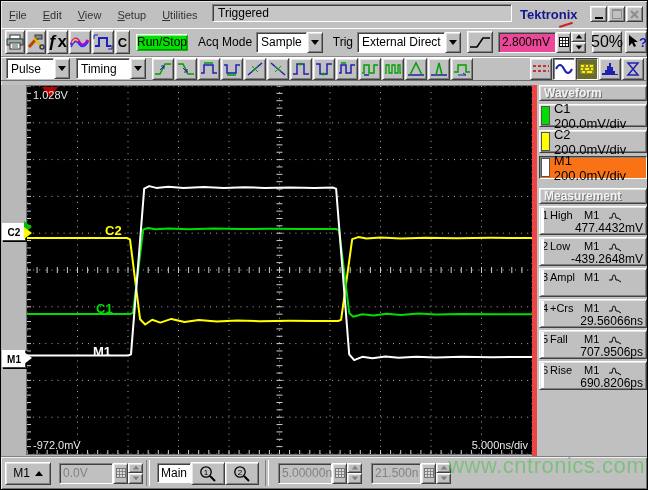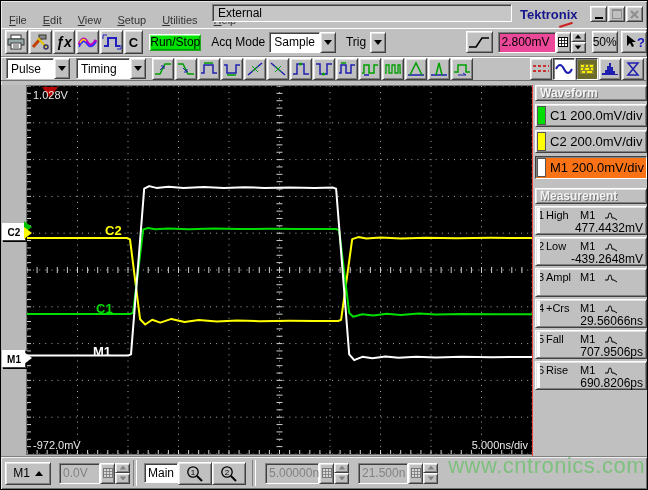--- a/index.html
+++ b/index.html
@@ -10,21 +10,21 @@
     box-shadow:inset 1px 1px 0 #e8e8e8, inset -1px -1px 0 #707070;
   }
   .raised{background:#c0c0c0;border:1px solid;border-color:#fff #404040 #404040 #fff;
           box-shadow:inset 1px 1px 0 #e4e4e4, inset -1px -1px 0 #808080;}
   .sunken{border:1px solid;border-color:#808080 #fff #fff #808080;
           box-shadow:inset 1px 1px 0 #404040;}
   .pressed{background:#d6d6d6;border:1px solid;border-color:#404040 #fff #fff #404040;
           box-shadow:inset 1px 1px 0 #808080;}
   .btn{display:flex;align-items:center;justify-content:center;cursor:default;box-sizing:border-box;}
   
-  #titlebar{position:absolute;left:0;top:0;width:100%;height:27px;display:flex;align-items:flex-end;
+  #titlebar{position:absolute;left:0;top:0;width:100%;height:27px;display:flex;align-items:center;
     border-bottom:1px solid #868686;}
   .menu-item{display:inline-block;padding:2px 8px 2px 8px;color:#333;}
   .menu-item::first-letter{text-decoration:underline;}
   #trig-status{position:absolute;left:211px;top:3px;width:300px;height:18px;background:#c6c6c6;
     padding:1px 0 0 5px;box-sizing:border-box;font-size:12px;color:#000;}
   #brand{position:absolute;left:519px;top:6px;font-weight:bold;font-size:13px;color:#15158c;
     letter-spacing:0px;}
   #brand .swoosh{position:absolute;left:38px;top:11px;width:14px;height:6px;border-bottom:2px solid #c22;
     transform:rotate(-18deg);}
   .winbtn{position:absolute;top:5px;width:17px;height:16px;}
@@ -52,21 +52,21 @@
   .spin-col .btn{flex:1;}
   #runstop{width:58px;height:17px;margin:0 4px 0 5px;background:#00e300;font-size:12px;
     border:1px solid;border-color:#fff #2a2 #2a2 #fff;box-shadow:inset 1px 1px 0 #7f7,inset -1px -1px 0 #090;}
   .tb-label{margin:0 4px 0 6px;font-size:12px;white-space:nowrap;}
   
   #main{position:absolute;left:0;top:84px;width:100%;height:371px;background:#b8b8b8;}
   .lmarker{position:absolute;width:22px;height:16px;background:#fff;border:1px solid;border-color:#fff #404040 #404040 #fff;
     box-shadow:1px 1px 0 #000;display:flex;align-items:center;justify-content:center;font-size:10px;font-weight:bold;z-index:4;}
   .arrow-right{position:absolute;width:0;height:0;border-top:6px solid transparent;border-bottom:6px solid transparent;z-index:4;}
   
-  #rpanel{position:absolute;left:531px;top:0;width:117px;height:371px;background:#c0c0c0;border-left:1px solid #ef4444;box-sizing:border-box;}
+  #rpanel{position:absolute;left:531px;top:0;width:117px;height:371px;background:#c0c0c0;border-left:5px solid #ef4444;box-sizing:border-box;}
   .panel-hdr{margin:0 2px;height:14px;font-weight:bold;font-size:12px;color:#f4f4f4;
     text-shadow:1px 1px 0 #6e6e6e;padding-left:4px;display:flex;align-items:center;}
   .wf-btn{position:relative;margin:3px 2px 0 2px;height:21px;display:flex;align-items:center;font-size:13px;}
   .wf-chip{width:7px;height:17px;margin:0 4px 0 1px;border:1px solid #555;}
   .meas-btn{position:relative;margin:2px 2px 0 2px;height:29px;box-sizing:border-box;padding:1px 3px 1px 2px;}
   .meas-line1{display:flex;align-items:center;height:13px;font-size:11px;}
   .meas-line1 .m-idx{width:8px;}
   .meas-line1 .m-name{width:34px;}
   .meas-line1 .m-src{width:24px;}
   .meas-line2{text-align:right;font-size:12px;height:13px;}
@@ -85,21 +85,21 @@
 
 <div id="win">
 
   <div id="titlebar">
     <span class="menu-item">File</span>
     <span class="menu-item">Edit</span>
     <span class="menu-item">View</span>
     <span class="menu-item">Setup</span>
     <span class="menu-item">Utilities</span>
     <span class="menu-item">Help</span>
-    <div id="trig-status" class="sunken">External</div>
+    <div id="trig-status" class="sunken">Triggered</div>
     <div id="brand">
       <span>Tektronix</span>
       <span class="swoosh"></span>
     </div>
     <div class="winbtn raised btn" style="right:40px;">
       <div style="width:8px;height:2px;background:#000;margin-top:8px;"></div>
     </div>
     <div class="winbtn raised btn" style="right:22px;">
       <div style="width:8px;height:7px;border:1px solid #8d8d8d;border-top-width:2px;"></div>
     </div>
@@ -122,21 +122,21 @@
     </div>
     <div class="tb-btn raised btn">
       <svg class="icon-svg" width="18" height="16">
         <path d="M2,13 L10,4" stroke="#c04000" stroke-width="3"></path>
         <rect x="8" y="1" width="7" height="4" fill="#888" stroke="#333"></rect>
         <path d="M15,13 L7,4" stroke="#e0c000" stroke-width="2"></path>
         <circle cx="15" cy="13" r="2" fill="none" stroke="#336" stroke-width="1.5"></circle>
       </svg>
     </div>
     <div class="tb-btn raised btn">
-      <span style="font-style:italic;font-weight:bold;font-size:14px;">ƒx</span>
+      <span style="font-weight:bold;font-size:17px;">ƒx</span>
     </div>
     <div class="tb-btn raised btn">
       <svg class="icon-svg" width="20" height="16">
         <path d="M1,11 Q5,1 9,8 T18,6" stroke="#c000c0" stroke-width="3" fill="none"></path>
         <path d="M1,13 Q5,4 9,10 T18,8" stroke="#3030ff" stroke-width="1.5" fill="none"></path>
         <path d="M2,9 Q5,3 8,7" stroke="#ffd000" stroke-width="1.5" fill="none"></path>
       </svg>
     </div>
     <div class="tb-btn raised btn">
       <svg class="icon-svg" width="20" height="16">
@@ -152,20 +152,21 @@
     </div>
     <span class="tb-label">Acq Mode</span>
     <div class="combo" style="width:76px;">
       <div class="field" style="flex:1;">Sample</div>
       <div class="arrow raised btn">
           <div class="tri-down"></div>
         </div>
     </div>
     <span class="tb-label" style="margin-left:10px;">Trig</span>
     <div class="combo" style="width:104px;">
+      <div class="field" style="flex:1;">External Direct</div>
       <div class="arrow raised btn">
           <div class="tri-down"></div>
         </div>
     </div>
     <div class="raised btn" style="width:30px;height:22px;margin-left:6px;">
       <svg class="icon-svg" width="24" height="16">
         <path d="M2,13 L9,13 L15,4 L22,4" stroke="#000" stroke-width="1.6" fill="none"></path>
       </svg>
     </div>
     <div class="spinner" style="margin-left:5px;">
@@ -178,21 +179,21 @@
       </div>
       <div class="spin-col">
         <div class="raised btn">
             <div class="tri-up" style="transform:scale(.8)"></div>
           </div>
         <div class="raised btn">
             <div class="tri-down" style="transform:scale(.8)"></div>
           </div>
       </div>
     </div>
-    <div class="raised btn" style="width:30px;height:22px;margin-left:6px;font-size:12px;">
+    <div class="raised btn" style="width:30px;height:22px;margin-left:6px;font-size:16px;">
       <span>50%</span>
     </div>
     <div class="raised btn" style="width:30px;height:22px;margin-left:3px;">
       <svg class="icon-svg" width="20" height="16">
         <path d="M3,1 L3,12 L6,9 L8,13 L10,12 L8,8 L12,8 Z" fill="#000"></path>
         <text x="13" y="13" font-size="13" font-weight="bold" fill="#1515c0" font-family="Liberation Sans,sans-serif">?</text>
       </svg>
     </div>
   </div>
 
@@ -660,21 +661,21 @@
       </div>
     </div>
   </div>
 
   <div id="bottombar">
     <div class="raised btn" style="width:46px;height:23px;font-size:12px;gap:5px;">
       <span>M1</span>
       <div class="tri-up"></div>
     </div>
     <div class="spinner disabled" style="margin-left:8px;">
-      <div class="num" style="width:41px;">0.0V</div>
+      <div class="num" style="width:54px;">0.0V</div>
       <div class="keypad-btn raised btn">
         <svg class="icon-svg" width="10" height="10">
             <rect x="0.5" y="0.5" width="9" height="9" fill="#d8d8d8" stroke="#777"></rect>
             <path d="M3.5,1 V9 M6.5,1 V9 M1,3.5 H9 M1,6.5 H9" stroke="#777" stroke-width="0.8"></path>
           </svg>
       </div>
       <div class="spin-col">
         <div class="raised btn">
             <div class="tri-up tri-gray" style="transform:scale(.8)"></div>
           </div>

